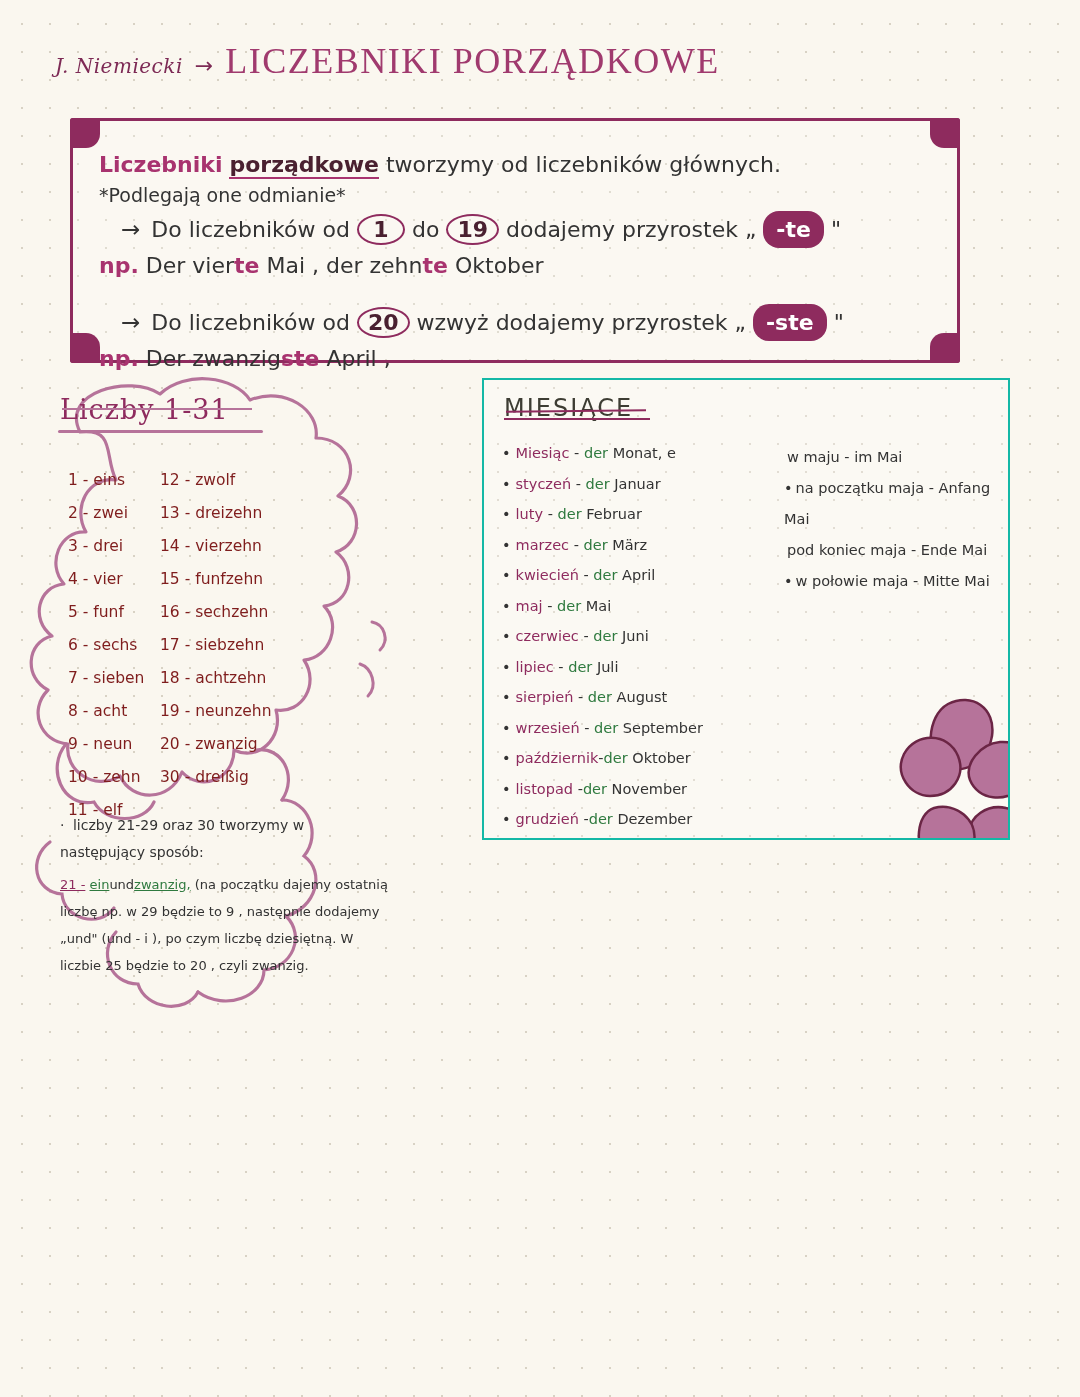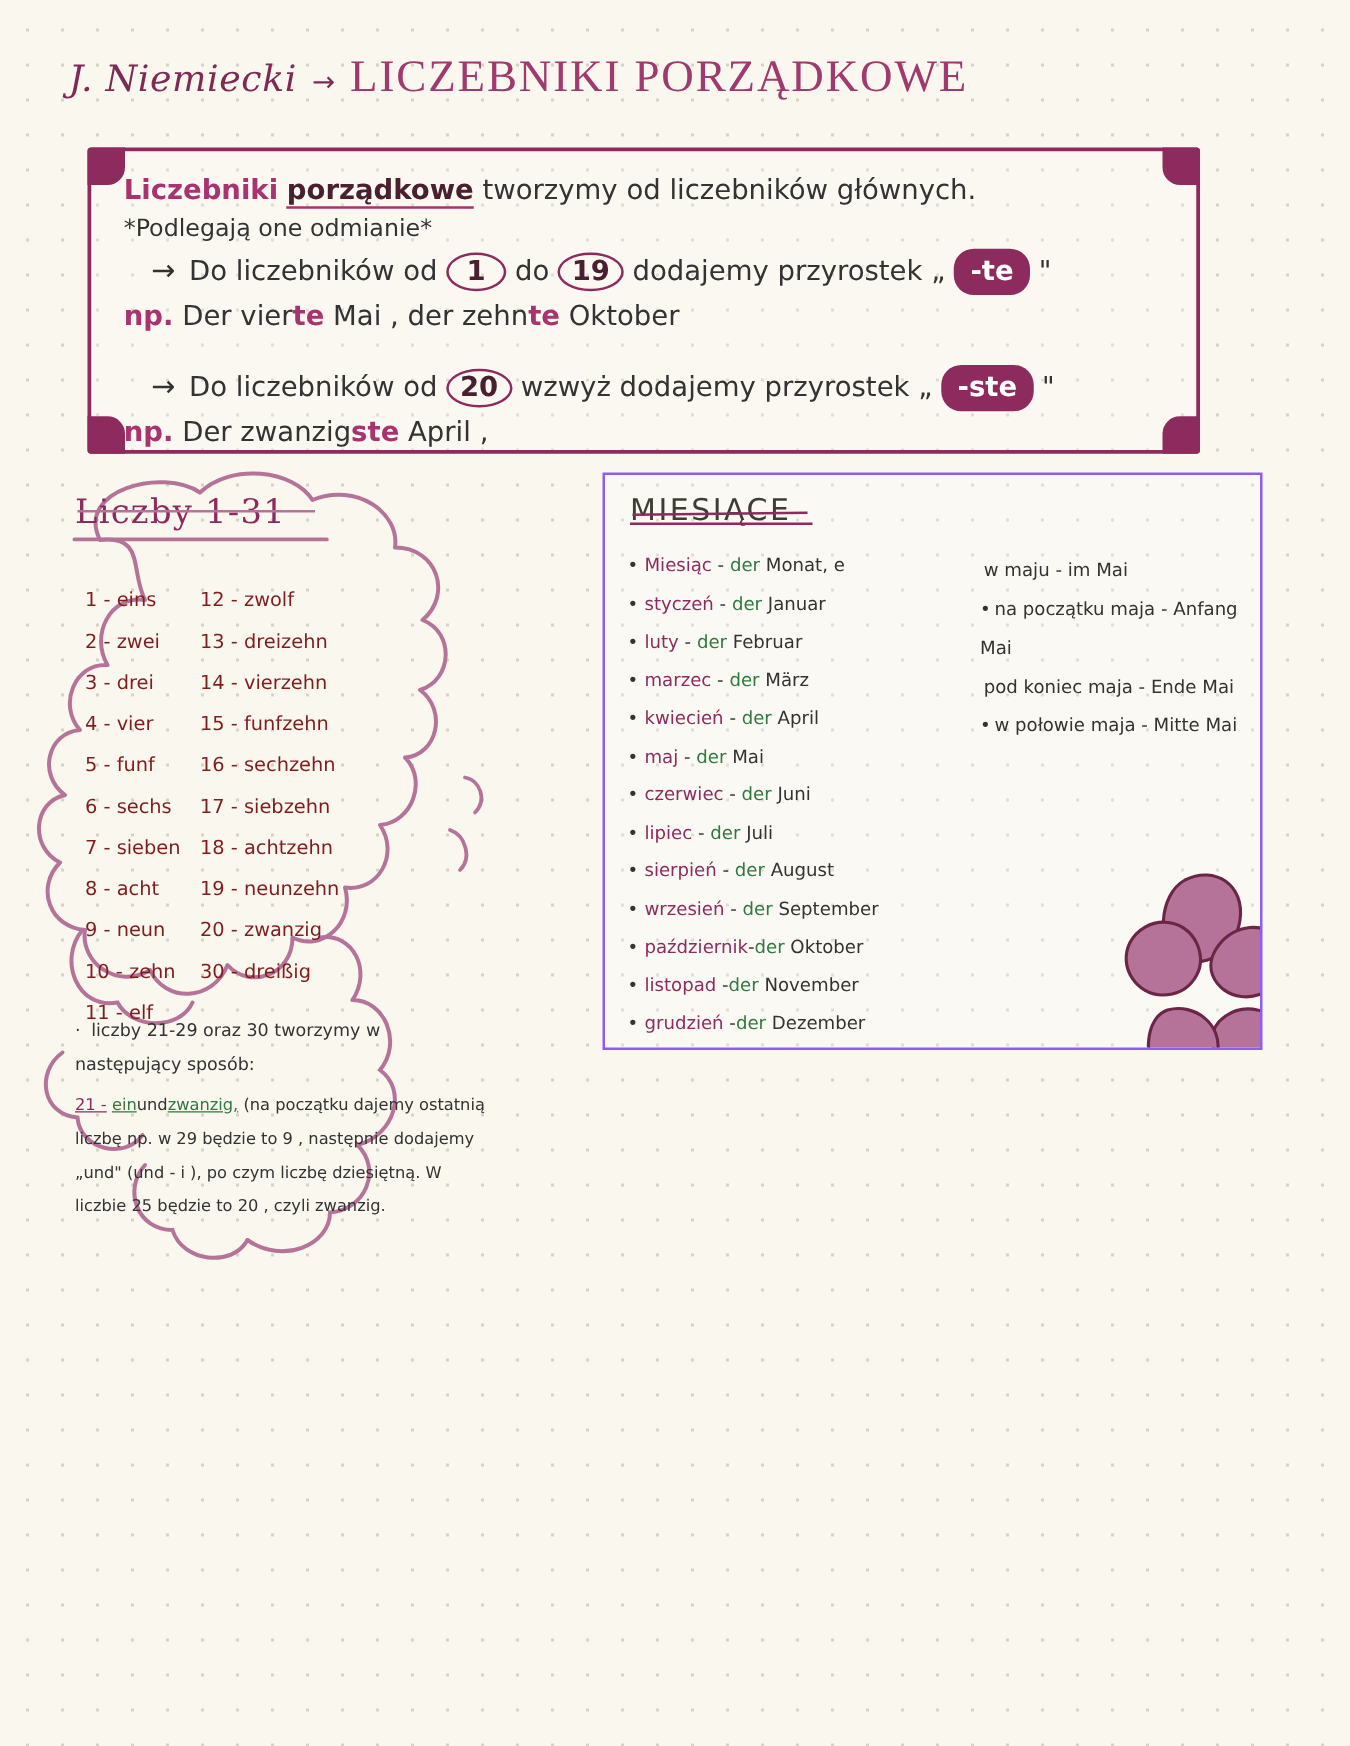--- a/index.html
+++ b/index.html
@@ -32,21 +32,21 @@
     top: 40px;
     left: 55px;
     width: 960px;
     display: flex;
     align-items: baseline;
     gap: 10px;
   }
   #subject {
     font-family: "DejaVu Serif", serif;
     font-style: italic;
-    font-size: 29px;
+    font-size: 20px;
     color: #7d2a55;
     letter-spacing: 0.5px;
   }
   #arrow-head {
     font-size: 22px;
     color: #7d2a55;
     margin: 0 2px;
   }
   #main-title {
     font-family: Liberation Serif, serif;
@@ -71,21 +71,21 @@
     width: 30px;
     height: 30px;
     background: #8e2b5e;
   }
   .corner.tl { top: -3px; left: -3px; border-radius: 3px 0 14px 0; }
   .corner.tr { top: -3px; right: -3px; border-radius: 0 3px 0 14px; }
   .corner.bl { bottom: -3px; left: -3px; border-radius: 0 14px 0 3px; }
   .corner.br { bottom: -3px; right: -3px; border-radius: 14px 0 3px 0; }
 
   #rulebox-inner {
-    padding: 16px 26px;
+    padding: 28px 26px;
     font-size: 22px;
     color: #333;
     line-height: 1.42;
   }
   .rl { margin-bottom: 2px; }
   .kw-pink { color: #a8336f; font-weight: bold; }
   .kw-dark { color: #4a2030; font-weight: bold; }
   .underline-pink {
     border-bottom: 2.5px solid #a8336f;
   }
@@ -178,21 +178,21 @@
   }
   .u-green { color: #2f7a3f; text-decoration: underline; }
   .u-pink { color: #8e2b5e; text-decoration: underline; }
 
   
   #months-box {
     top: 378px;
     left: 482px;
     width: 528px;
     height: 462px;
-    border: 2px solid #8b5cf6;
+    border: 2px solid #14b8a6;
     background: rgba(255,255,255,0.25);
     box-sizing: border-box;
     overflow: hidden;
   }
   #months-title {
     position: absolute;
     top: 14px;
     left: 20px;
     font-size: 24px;
     letter-spacing: 2px;

